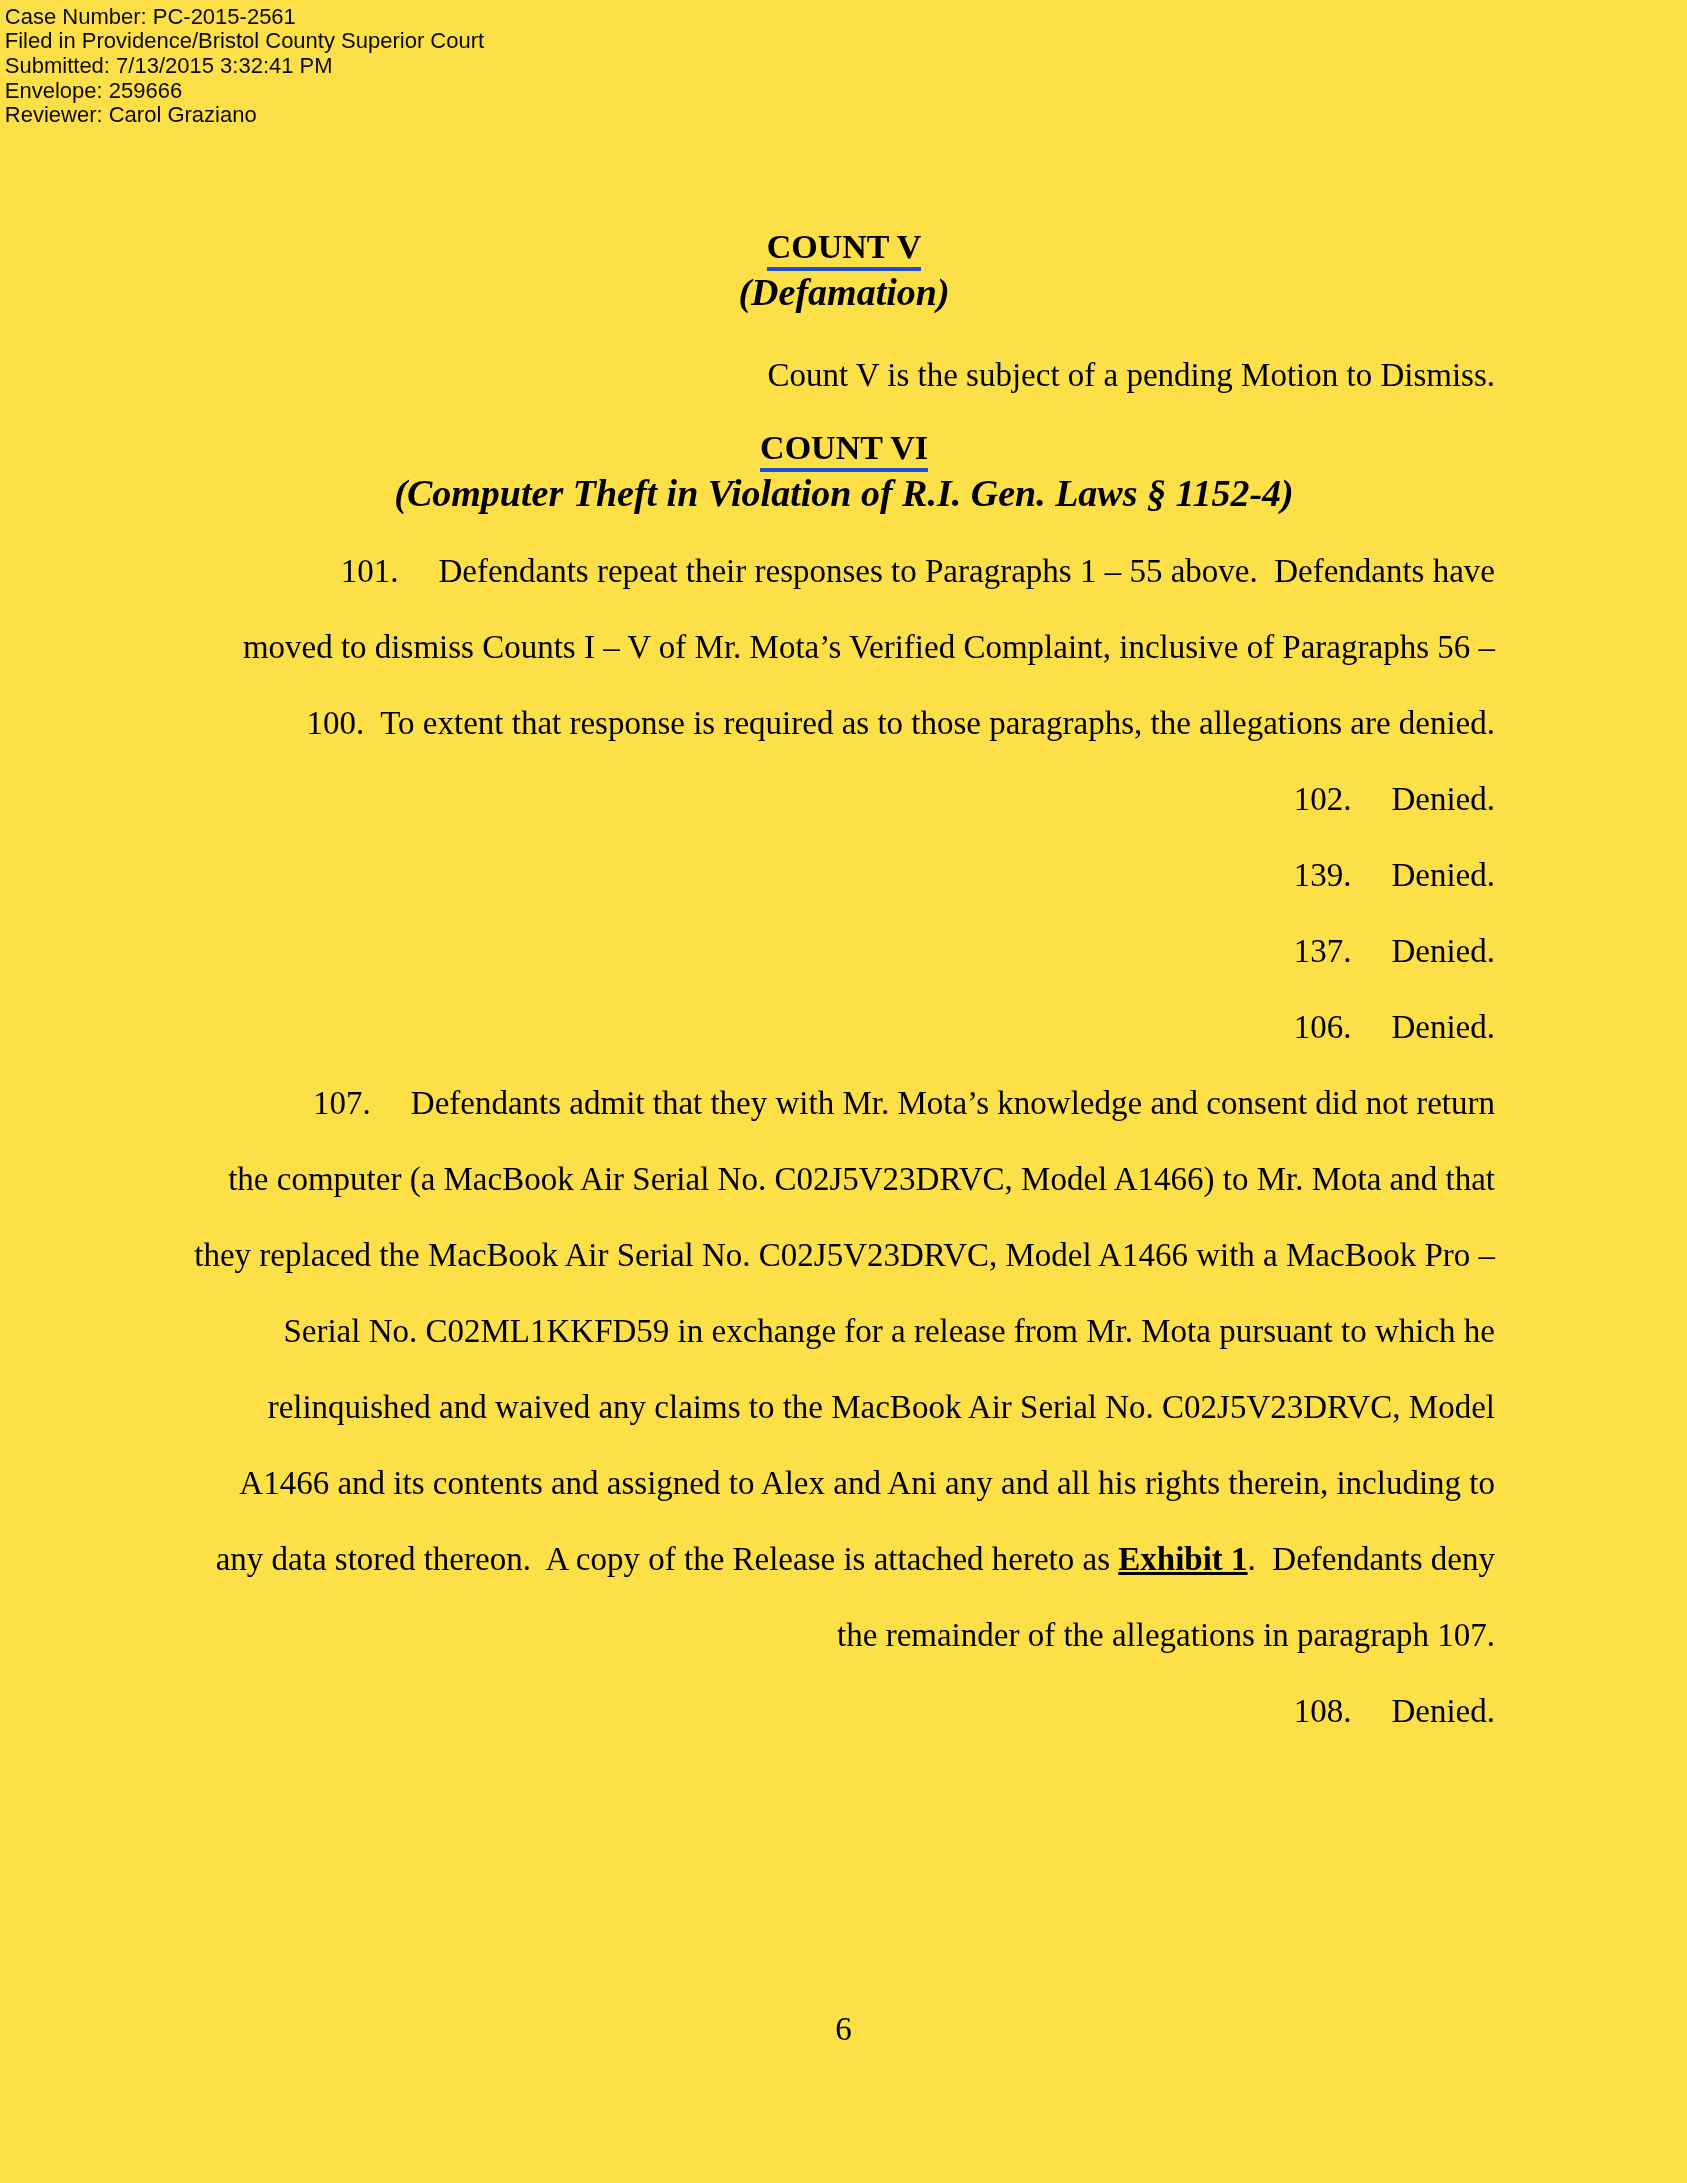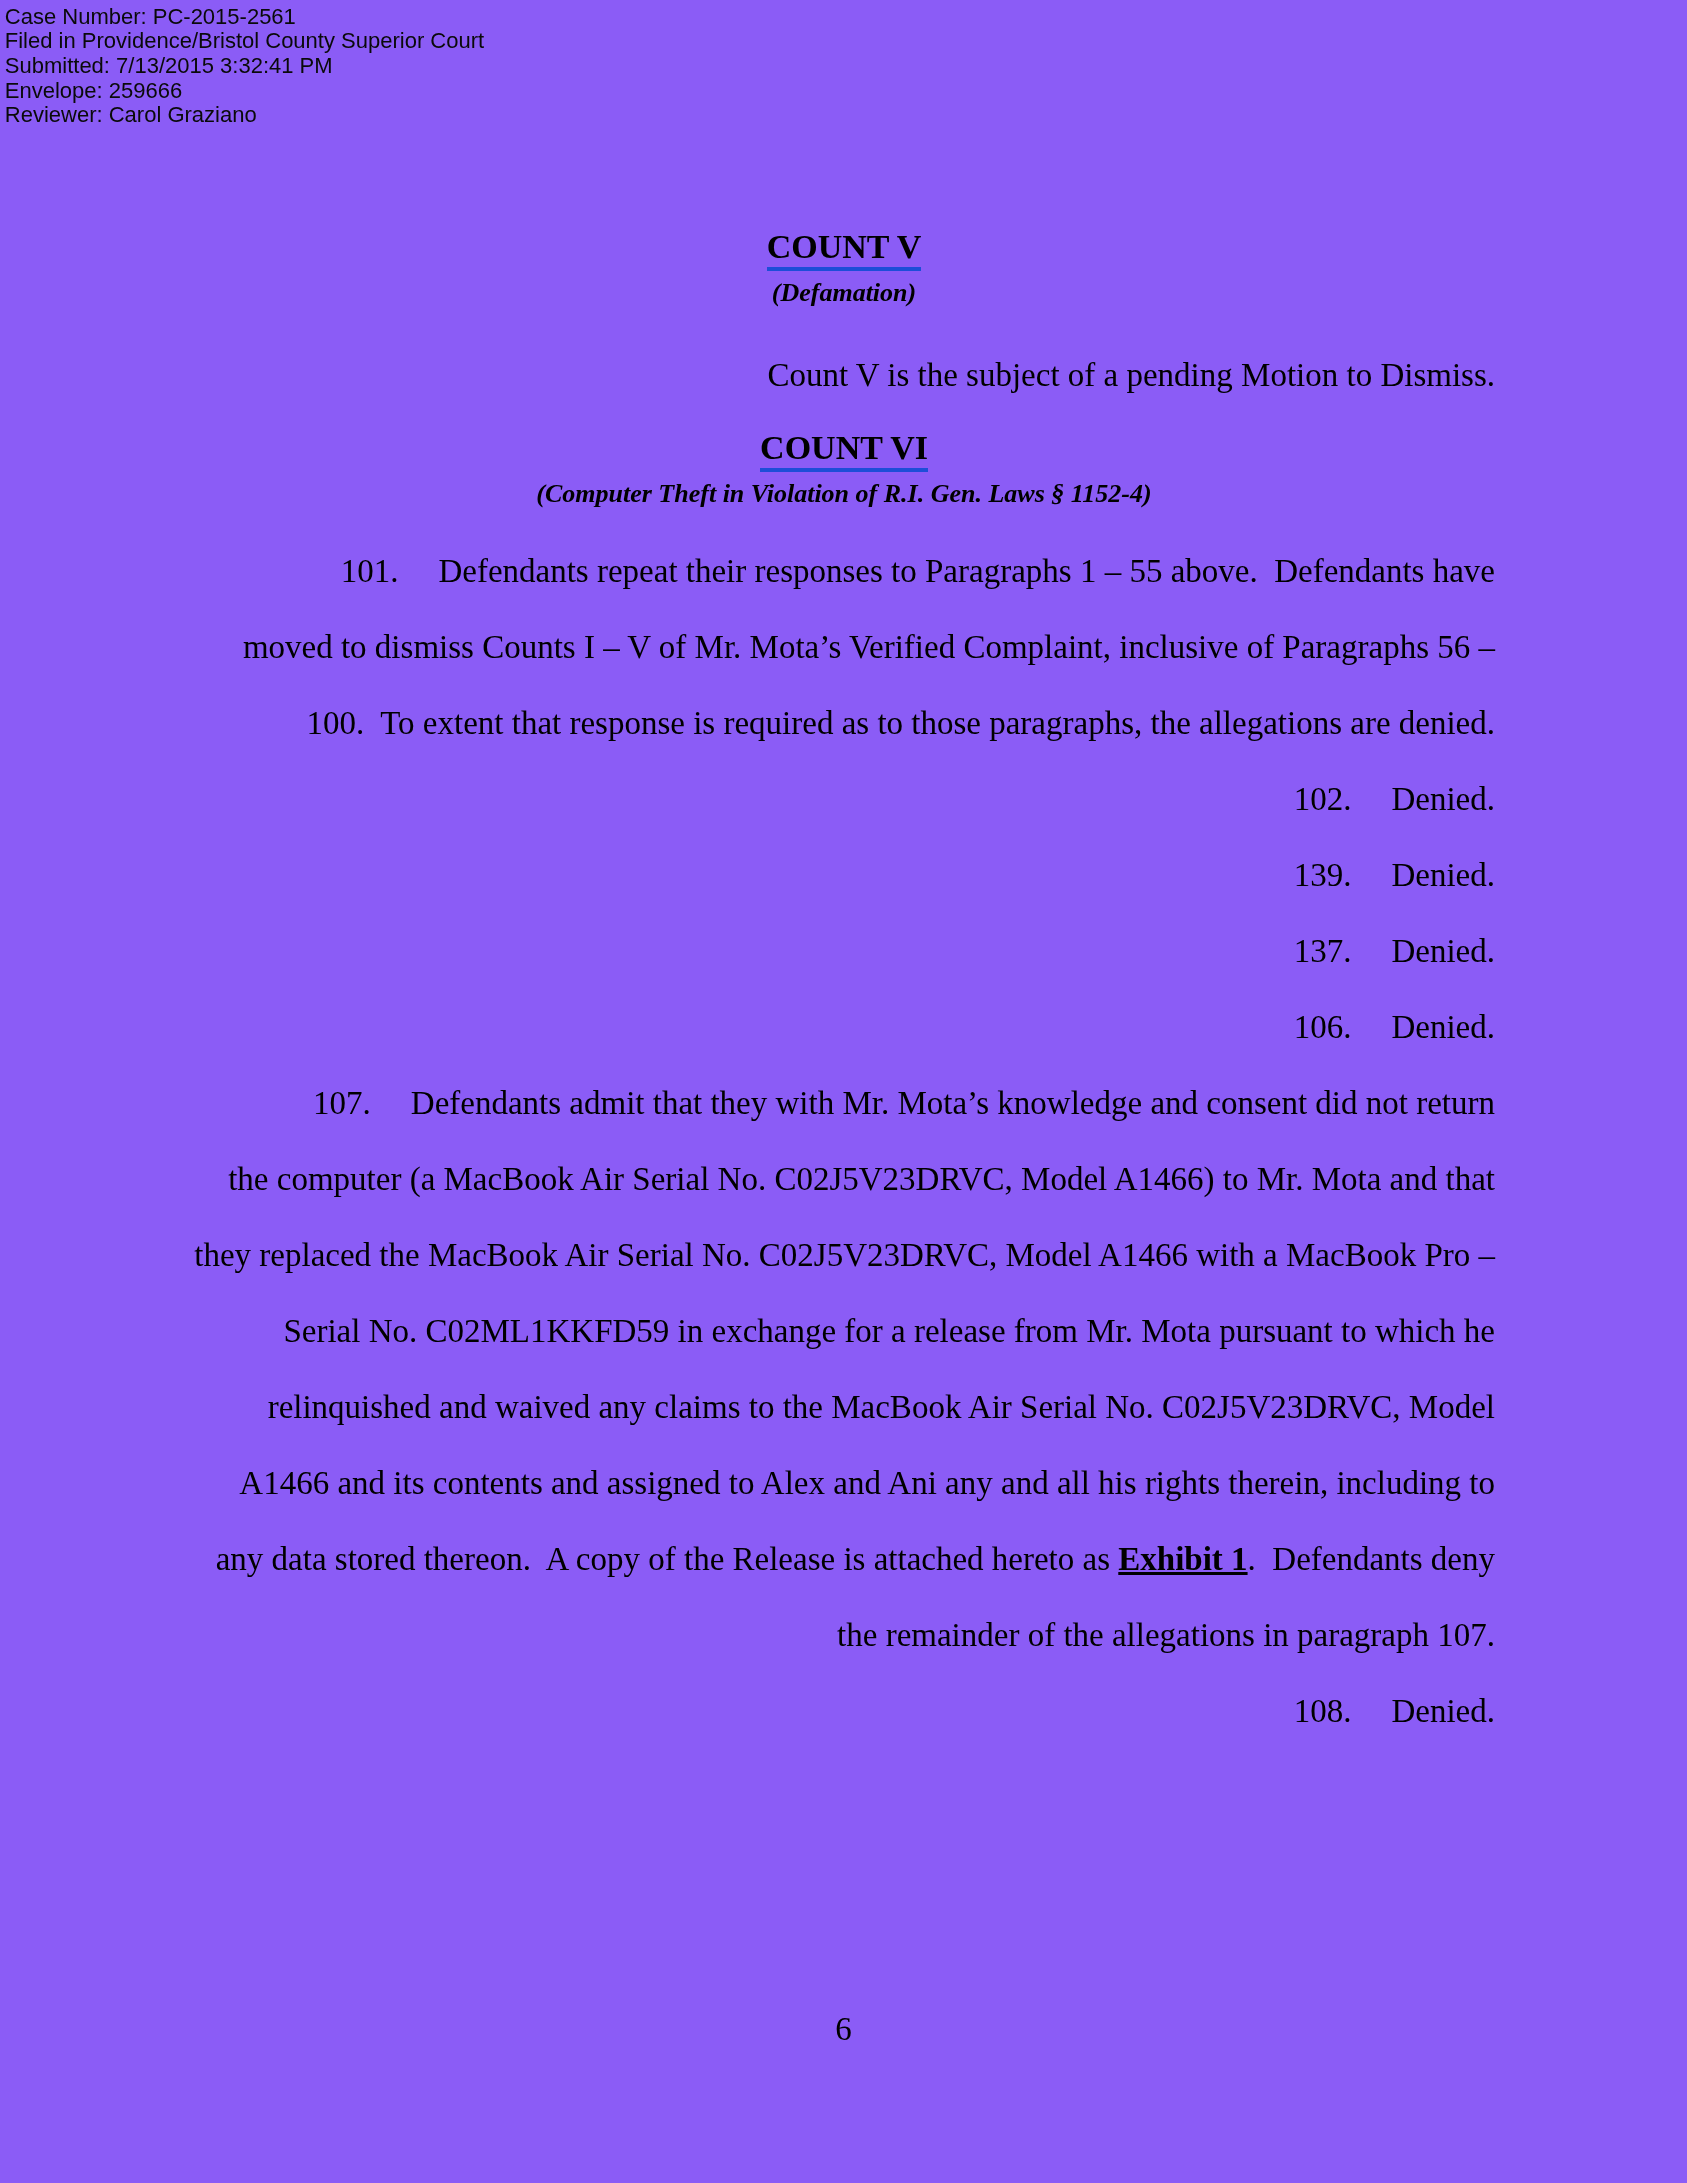--- a/index.html
+++ b/index.html
@@ -12,21 +12,21 @@
     height: 2183px;
     position: relative;
     color: #000000;
     font-family: "Liberation Serif", "DejaVu Serif", serif;
   }
   .page {
     position: absolute;
     top: 0; left: 0;
     width: 1687px;
     height: 2183px;
-    background: #8b5cf6;
+    background: #fde047;
     overflow: hidden;
   }
   
   .stamp {
     position: absolute;
     top: 4.8px;
     left: 4.8px;
     font-family: "Liberation Sans", "DejaVu Sans", sans-serif;
     font-size: 22px;
     line-height: 24.6px;
@@ -50,21 +50,21 @@
     margin: 0;
   }
   .count-heading .underlined {
     border-bottom: 4px solid #1d4ed8;
     padding-bottom: 2.4px;
   }
   .count-subtitle {
     text-align: center;
     font-weight: bold;
     font-style: italic;
-    font-size: 26px;
+    font-size: 38px;
     line-height: 41px;
     margin: 4.8px 0 0 0;
   }
   .count-heading.second {
     margin-top: 14.3px;
   }
   p.body-para {
     margin: 0;
     text-indent: 91px;
     text-align: right;

